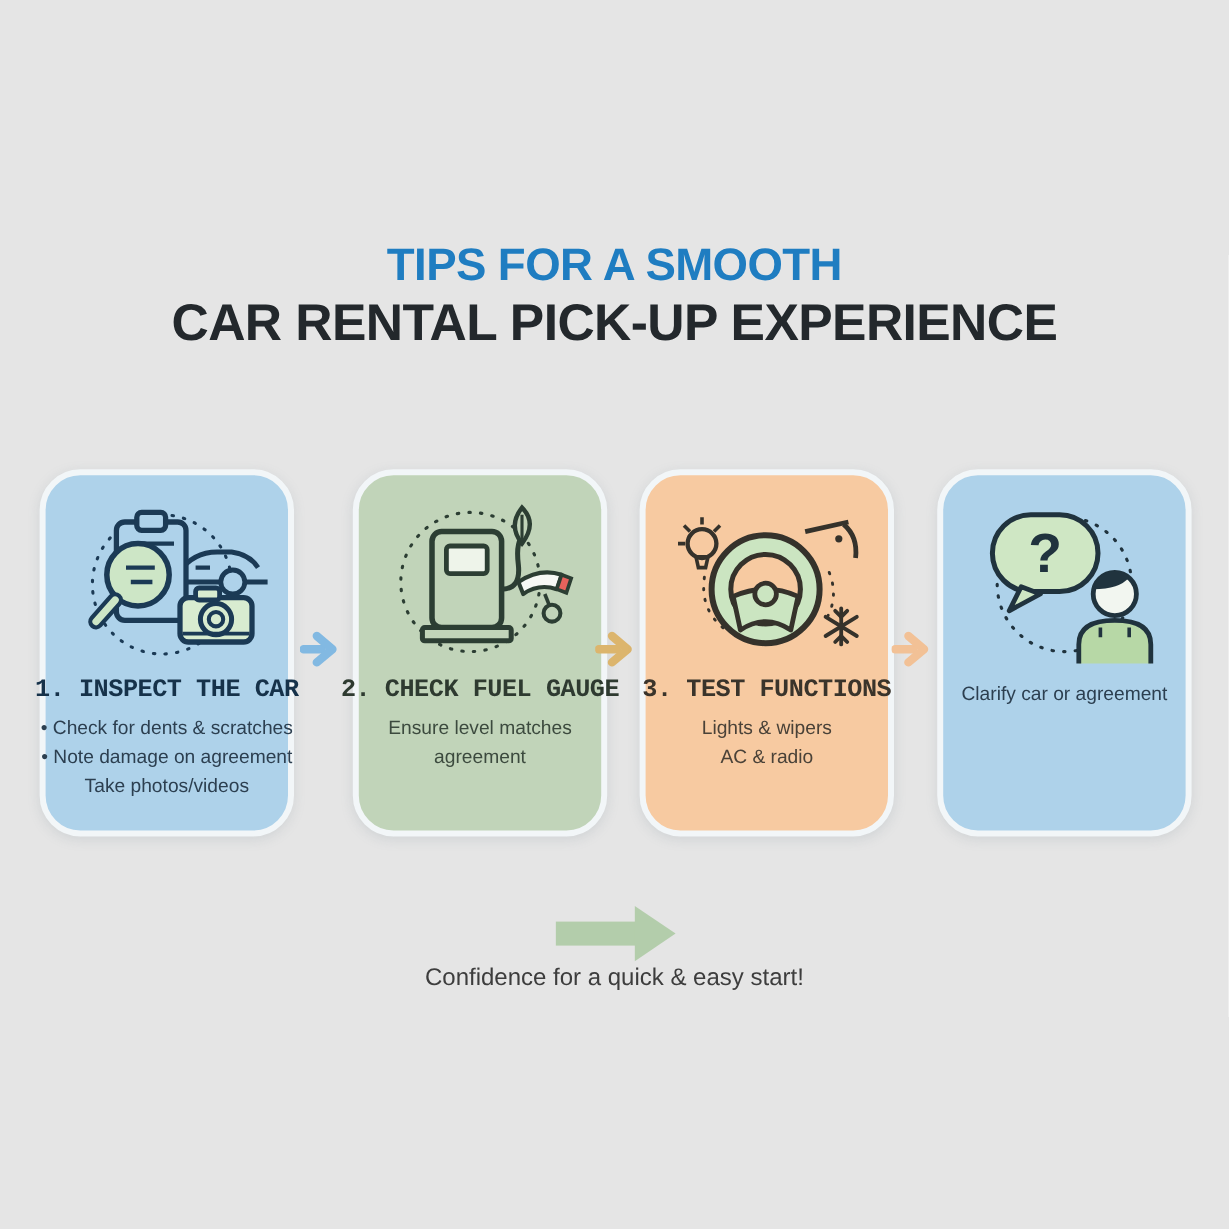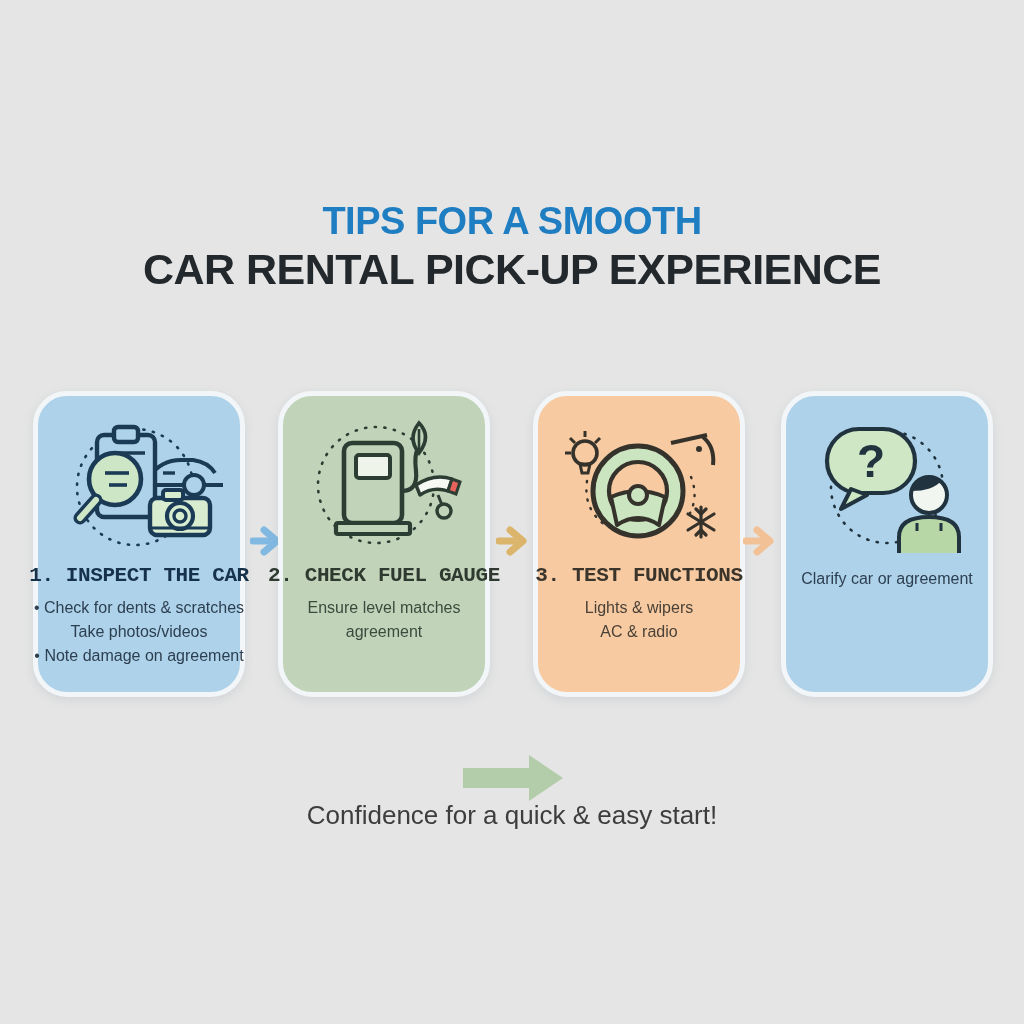--- a/index.html
+++ b/index.html
@@ -18,21 +18,21 @@
   
   .card{
     position:absolute;top:391px;width:212px;height:306px;border-radius:34px;
     border:5px solid #f2f6f8;box-shadow:0 3px 10px rgba(120,140,150,0.18);
     box-sizing:border-box;display:flex;flex-direction:column;align-items:center;
   }
   .card-blue{background:#aed2ea;}
   .card-green{background:#c1d4b9;}
   .card-peach{background:#f7caa1;}
   .card-1{left:33px;}
-  .card-2{left:278px;}
+  .card-2{left:294px;}
   .card-3{left:533px;}
   .card-4{left:781px;}
   .icon-box{height:140px;margin-top:22px;display:flex;align-items:center;justify-content:center;}
   .step-title{
     font-size:21px;font-weight:bold;letter-spacing:-0.4px;text-align:center;margin-top:6px;white-space:nowrap;font-family:Liberation Mono, monospace;
   }
   .t-navy{color:#16324a;}
   .t-green{color:#2e3a30;}
   .t-brown{color:#3a342b;}
   .step-lines{margin-top:9px;text-align:center;}
@@ -42,21 +42,21 @@
   .b-brown{color:#4a4238;}
   
   .connector{position:absolute;top:526px;width:32px;height:30px;}
   .conn-1{left:250px;}
   .conn-2{left:496px;}
   .conn-3{left:743px;}
   
   .footer-arrow{position:absolute;left:463px;top:753px;width:102px;height:50px;}
   .footer-text{
     position:absolute;top:798px;left:0;width:1024px;text-align:center;
-    font-size:26px;color:#3d3d3d;line-height:34px;
+    font-size:20px;color:#3d3d3d;line-height:34px;
   }
 </style>
 </head>
 <body>
 
 <div class="canvas">
 
   <div class="header">
     <div class="title-line1">TIPS FOR A SMOOTH</div>
     <div class="title-line2">CAR RENTAL PICK-UP EXPERIENCE</div>
@@ -85,22 +85,22 @@
         <rect x="97" y="79" width="60" height="37" rx="7" fill="#d8ecd0" stroke="#1b3a55" stroke-width="4.4"></rect>
         <rect x="110" y="71" width="20" height="10" rx="3" fill="#d8ecd0" stroke="#1b3a55" stroke-width="4"></rect>
         <circle cx="127" cy="97" r="13" fill="#d8ecd0" stroke="#1b3a55" stroke-width="4.2"></circle>
         <circle cx="127" cy="97" r="6" fill="none" stroke="#1b3a55" stroke-width="3.4"></circle>
         <line x1="99" y1="109" x2="155" y2="109" stroke="#1b3a55" stroke-width="3.2"></line>
       </svg>
     </div>
     <div class="step-title t-navy">1. INSPECT THE CAR</div>
     <div class="step-lines">
       <div class="step-line b-navy">• Check for dents &amp; scratches</div>
+      <div class="step-line b-navy">• Note damage on agreement</div>
       <div class="step-line b-navy">Take photos/videos</div>
-      <div class="step-line b-navy">• Note damage on agreement</div>
     </div>
   </div>
 
   <div class="connector conn-1">
     <svg width="32" height="30" viewBox="0 0 32 30">
       <line x1="3" y1="15" x2="18" y2="15" stroke="#82b9e2" stroke-width="7" stroke-linecap="round"></line>
       <polyline points="14,4 27,15 14,26" fill="none" stroke="#82b9e2" stroke-width="7" stroke-linecap="round" stroke-linejoin="round"></polyline>
     </svg>
   </div>
 

